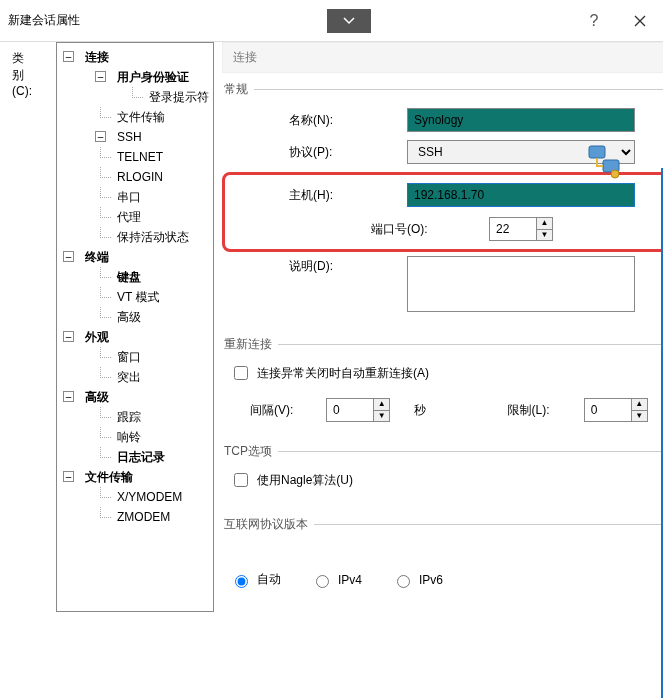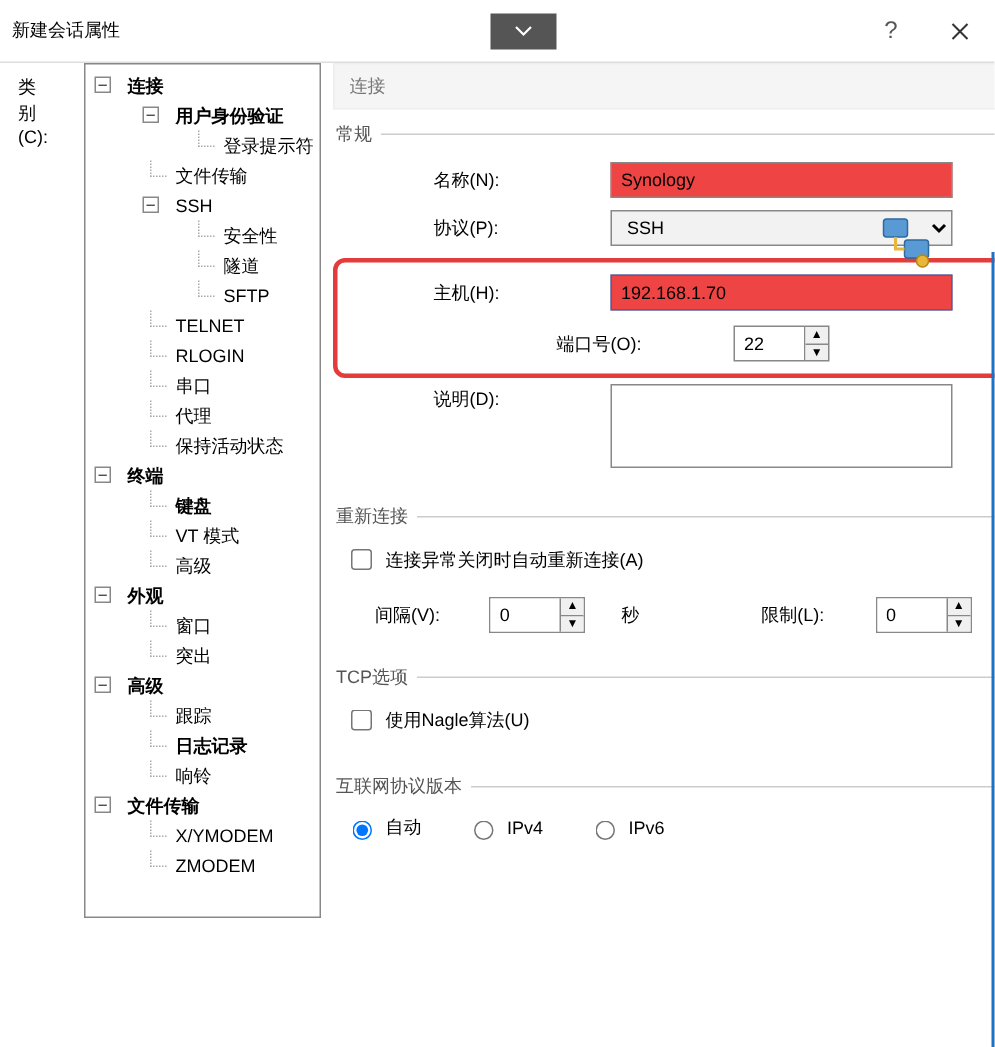--- a/index.html
+++ b/index.html
@@ -103,21 +103,21 @@
 
   .row { display: flex; align-items: center; margin-bottom: 8px; justify-content: center; }
   .row .label { width: 126px; padding-left: 8px; }
   .row input[type=text], .row select, .row textarea {
     font-family: inherit; font-size: 12px;
   }
   .txt, select.sel {
     height: 24px;
     border: 1px solid #888;
     padding: 2px 6px;
-    background: #ef4444;
+    background: #0f766e;
   }
   .txt.long { width: 228px; }
   select.sel { width: 228px; background: #f2f2f2; }
 
   .spin {
     display: inline-flex;
     align-items: stretch;
     border: 1px solid #888;
     height: 24px;
   }
@@ -153,21 +153,21 @@
   .chk input { width: 14px; height: 14px; }
 
   .reconnect-row {
     display: flex; align-items: center; gap: 24px;
     padding-left: 28px;
   }
   .reconnect-row .label-s { width: 56px; }
   .reconnect-row .gap { width: 36px; }
 
   .radio-row { display: flex; align-items: center; gap: 30px; padding-left: 8px; }
-  .radio { display: flex; align-items: center; gap: 6px; }
+  .radio { display: flex; align-items: center; gap: 6px; margin-top: 28px; }
   .radio input { width: 13px; height: 13px; }
 
   
   .net-icon {
     position: absolute; right: 40px; top: 142px;
     width: 38px; height: 38px;
   }
 
   
   .buttons {
@@ -227,25 +227,20 @@
             <ul>
               <li class="node"><span class="toggle">–</span>
                 <a class="lbl bold">用户身份验证</a>
                 <ul>
                   <li class="leaf"><a class="lbl">登录提示符</a></li>
                 </ul>
               </li>
               <li class="leaf"><a class="lbl">文件传输</a></li>
               <li class="node"><span class="toggle">–</span>
                 <a class="lbl">SSH</a>
-                <ul>
-                  <li class="leaf"><a class="lbl">安全性</a></li>
-                  <li class="leaf"><a class="lbl">隧道</a></li>
-                  <li class="leaf"><a class="lbl">SFTP</a></li>
-                </ul>
               </li>
               <li class="leaf"><a class="lbl">TELNET</a></li>
               <li class="leaf"><a class="lbl">RLOGIN</a></li>
               <li class="leaf"><a class="lbl">串口</a></li>
               <li class="leaf"><a class="lbl">代理</a></li>
               <li class="leaf"><a class="lbl">保持活动状态</a></li>
             </ul>
           </li>
           <li class="node"><span class="toggle">–</span>
             <a class="lbl bold">终端</a>
@@ -259,22 +254,22 @@
             <a class="lbl bold">外观</a>
             <ul>
               <li class="leaf"><a class="lbl">窗口</a></li>
               <li class="leaf"><a class="lbl">突出</a></li>
             </ul>
           </li>
           <li class="node"><span class="toggle">–</span>
             <a class="lbl bold">高级</a>
             <ul>
               <li class="leaf"><a class="lbl">跟踪</a></li>
+              <li class="leaf"><a class="lbl">响铃</a></li>
               <li class="leaf"><a class="lbl bold">日志记录</a></li>
-              <li class="leaf"><a class="lbl">响铃</a></li>
             </ul>
           </li>
           <li class="node"><span class="toggle">–</span>
             <a class="lbl bold">文件传输</a>
             <ul>
               <li class="leaf"><a class="lbl">X/YMODEM</a></li>
               <li class="leaf"><a class="lbl">ZMODEM</a></li>
             </ul>
           </li>
         </ul>

